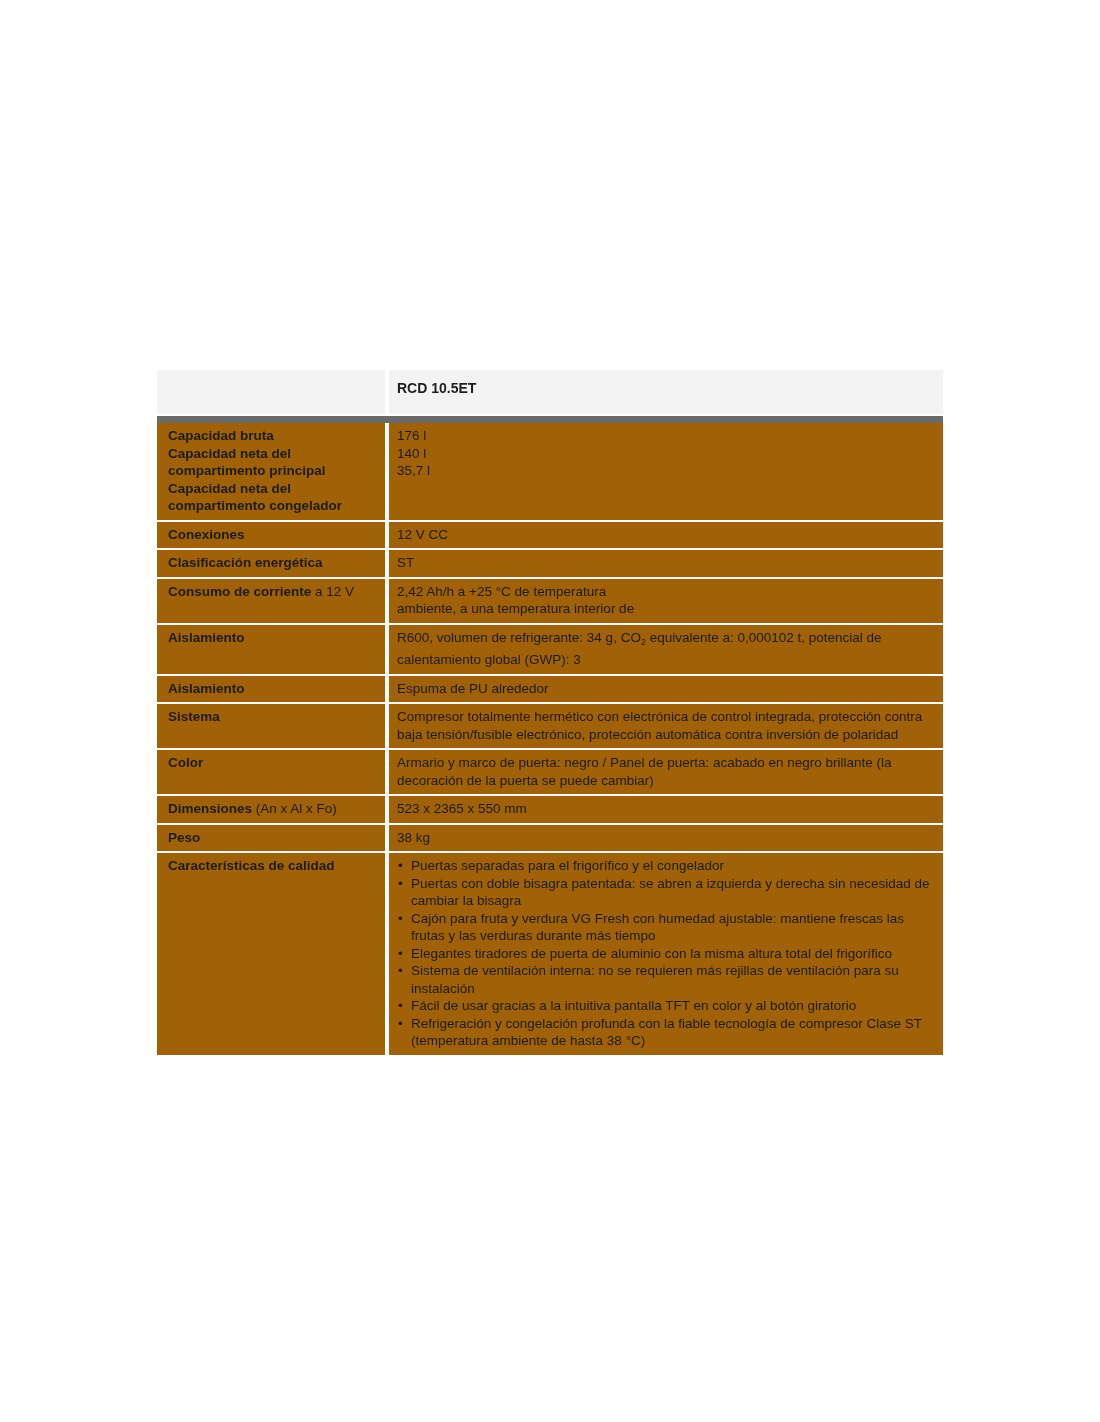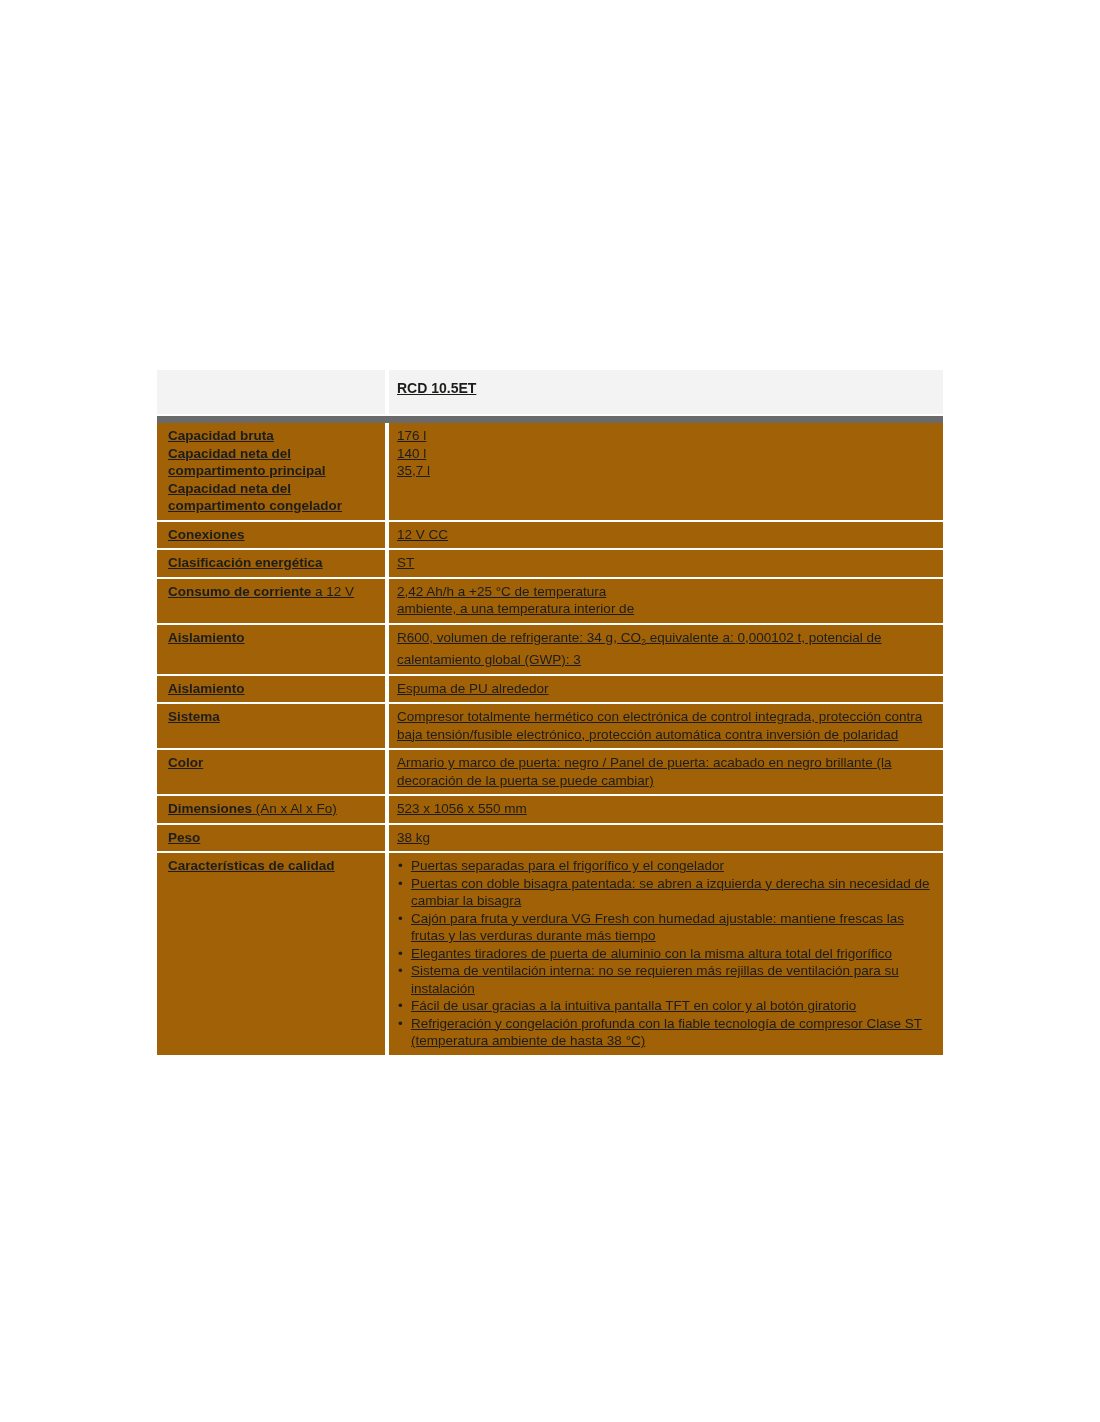--- a/index.html
+++ b/index.html
@@ -9,21 +9,20 @@
     height: 1422px;
     position: relative;
     font-family: "Liberation Sans", sans-serif;
     color: #1d1d1b;
   }
   .spec-table {
     position: absolute;
     left: 157px;
     top: 370px;
     width: 786px;
-    text-decoration: underline;
   }
   .row {
     display: flex;
     margin-bottom: 2px;
   }
   .cell {
     background: #a16207;
     font-size: 13.5px;
     line-height: 17.5px;
     padding: 4px 10px 5px 11px;
@@ -160,21 +159,21 @@
       <span>Armario y marco de puerta: negro / Panel de puerta: acabado en negro brillante (la decoración de la puerta se puede cambiar)</span>
     </div>
   </div>
 
   <div class="row">
     <div class="cell label-cell">
       <span>Dimensiones</span>
       <span class="label-regular">(An x Al x Fo)</span>
     </div>
     <div class="cell value-cell">
-      <span>523 x 1056 x 550 mm</span>
+      <span>523 x 2365 x 550 mm</span>
     </div>
   </div>
 
   <div class="row">
     <div class="cell label-cell">
       <span>Peso</span>
     </div>
     <div class="cell value-cell">
       <span>38 kg</span>
     </div>

